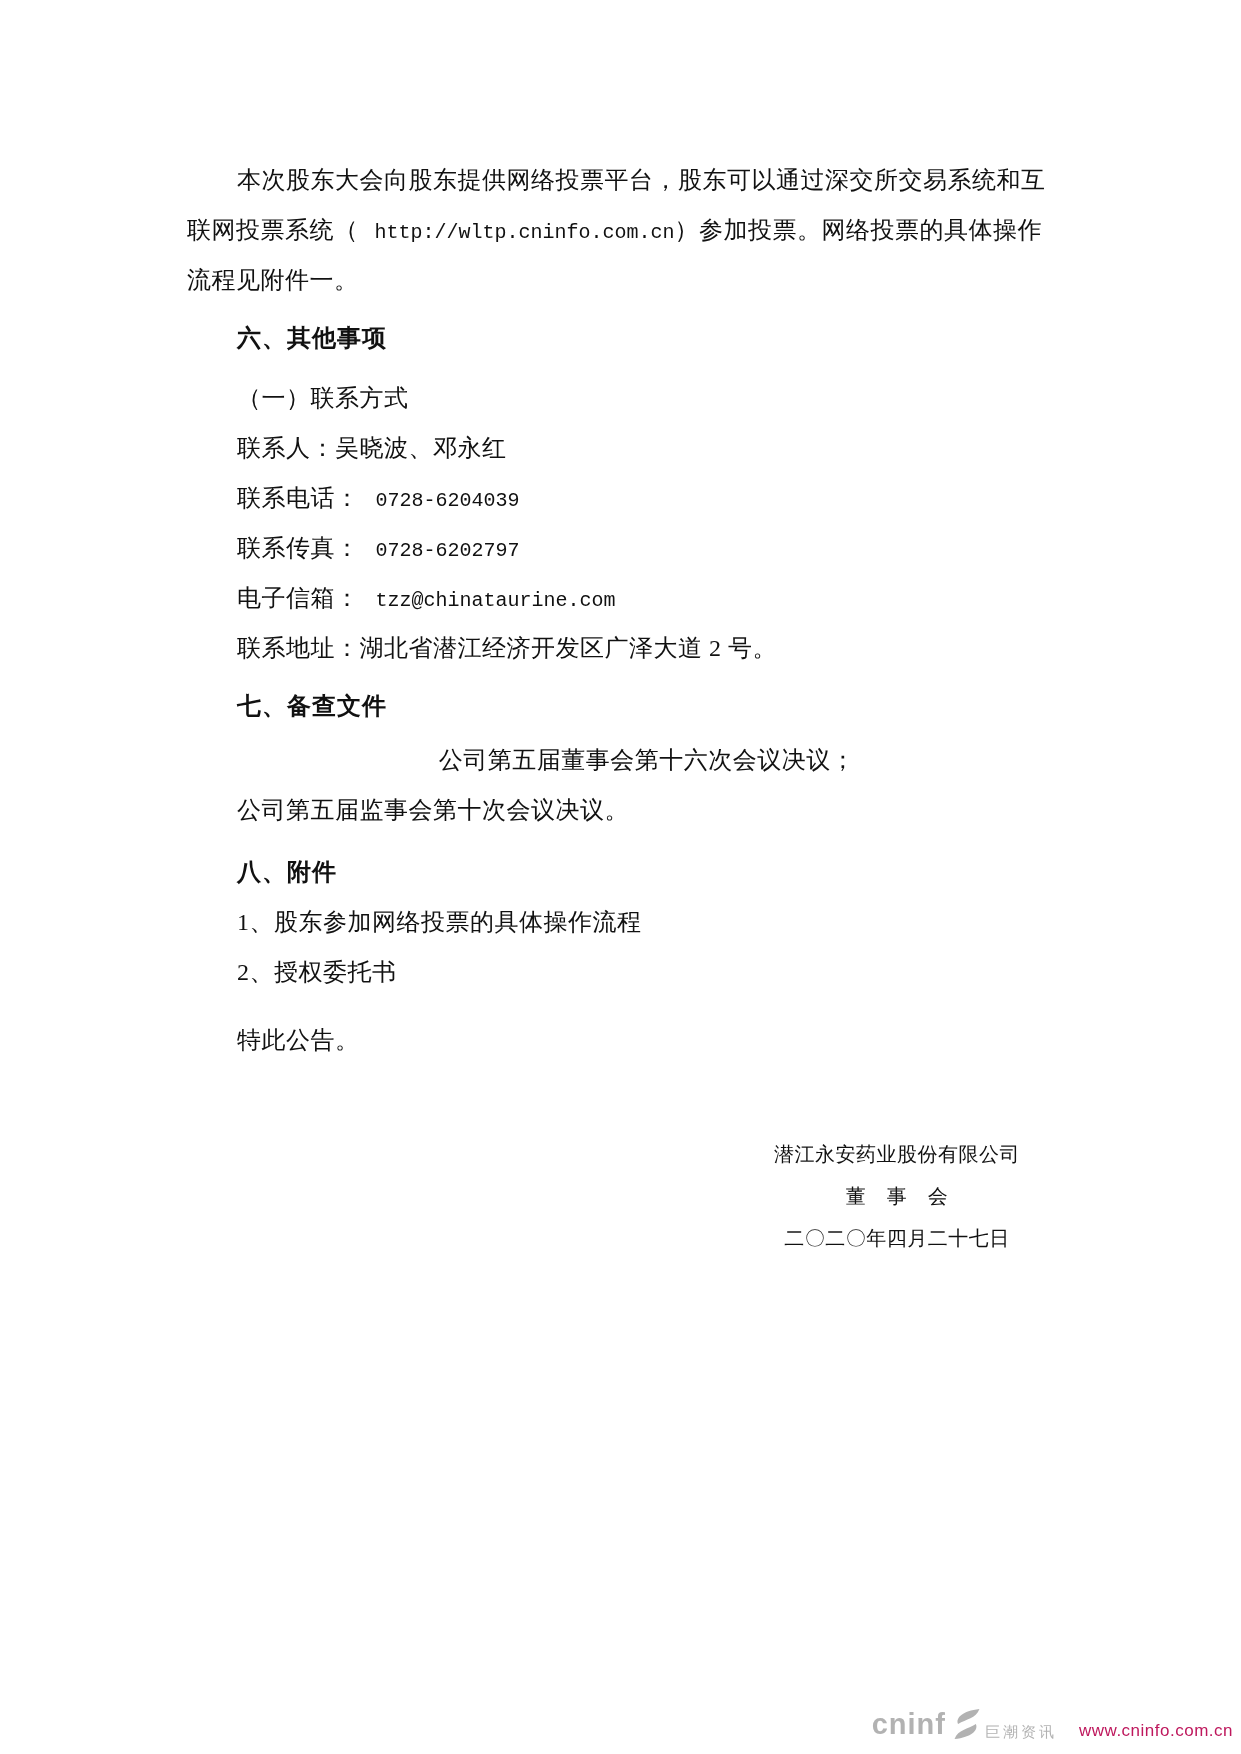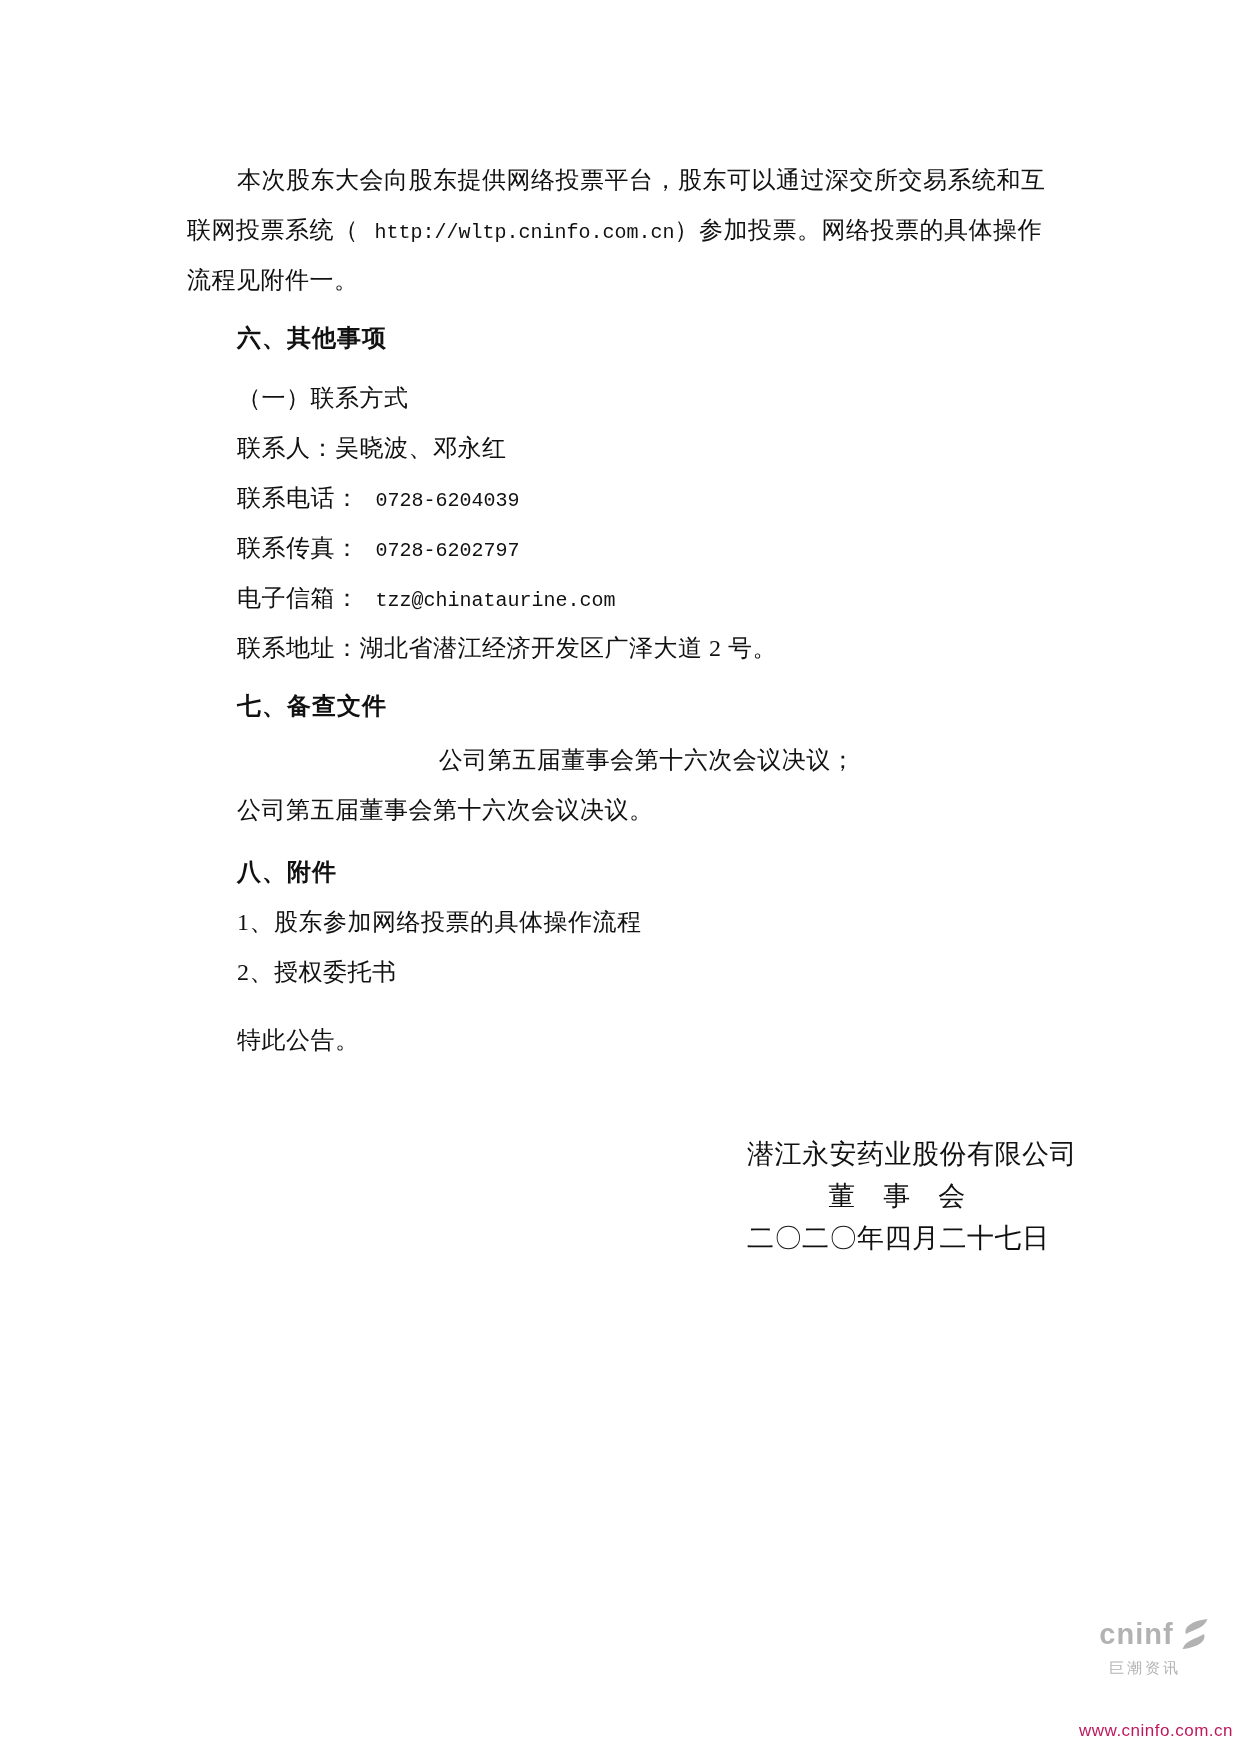--- a/index.html
+++ b/index.html
@@ -13,26 +13,26 @@
   .line{height:50px;line-height:50px;font-size:24px;white-space:nowrap;letter-spacing:0.5px;}
   .ind{padding-left:50px;}
   .h{font-family:"Liberation Sans","DejaVu Sans",sans-serif;font-weight:bold;letter-spacing:1px;}
   .mt8{margin-top:8px;}
   .mt10{margin-top:10px;}
   .mt12{margin-top:12px;}
   .mt4{margin-top:4px;text-align:center;}
   .mt18{margin-top:18px;}
   .mono{font-family:Liberation Mono, monospace;font-size:20px;letter-spacing:0;margin-left:16px;}
   .closing{width:300px;margin:68px 10px 0 auto;text-align:center;}
-  .cline{height:42px;line-height:42px;font-size:27px;white-space:nowrap;letter-spacing:0.5px;}
+  .cline{height:42px;line-height:42px;font-size:20px;white-space:nowrap;letter-spacing:0.5px;}
   .watermark{
     position:absolute;right:8px;bottom:14px;
-    display:flex;flex-direction:column;align-items:center;
+    display:flex;flex-direction:row;align-items:flex-end;
     font-family:"Liberation Sans","DejaVu Sans",sans-serif;
-    color:#b2b2b2;user-select:none;gap:9px;
+    color:#b2b2b2;user-select:none;
   }
   .wm-top{display:flex;align-items:center;gap:3px;}
   .wm-logo-text{font-weight:bold;font-size:29px;line-height:26px;letter-spacing:1px;color:#b2b2b2;}
   .wm-cn{font-size:15px;line-height:17px;letter-spacing:3px;padding-right:22px;color:#b2b2b2;}
   .wm-url{font-size:17px;line-height:19px;color:#be185d;letter-spacing:0.5px;margin-top:36px;}
 </style>
 </head>
 <body>
 
 <div class="page">
@@ -48,21 +48,21 @@
 
     <div class="line ind"><span>联系人：</span><span>吴晓波、邓永红</span></div>
     <div class="line ind"><span>联系电话：</span><span class="mono">0728-6204039</span></div>
     <div class="line ind"><span>联系传真：</span><span class="mono">0728-6202797</span></div>
     <div class="line ind"><span>电子信箱：</span><span class="mono">tzz@chinataurine.com</span></div>
     <div class="line ind"><span>联系地址：</span><span>湖北省潜江经济开发区广泽大道 2 号。</span></div>
 
 
     <div class="line ind h mt8">七、备查文件</div>
     <div class="line ind mt4">公司第五届董事会第十六次会议决议；</div>
-    <div class="line ind">公司第五届董事会第十六次会议决议。</div>
+    <div class="line ind">公司第五届监事会第十次会议决议。</div>
 
     <div class="line ind h mt12">八、附件</div>
     <div class="line ind">1、股东参加网络投票的具体操作流程</div>
     <div class="line ind">2、授权委托书</div>
 
     <div class="line ind mt18">特此公告。</div>
 
     <div class="closing">
       <div class="cline">潜江永安药业股份有限公司</div>
       <div class="cline">董　事　会</div>

